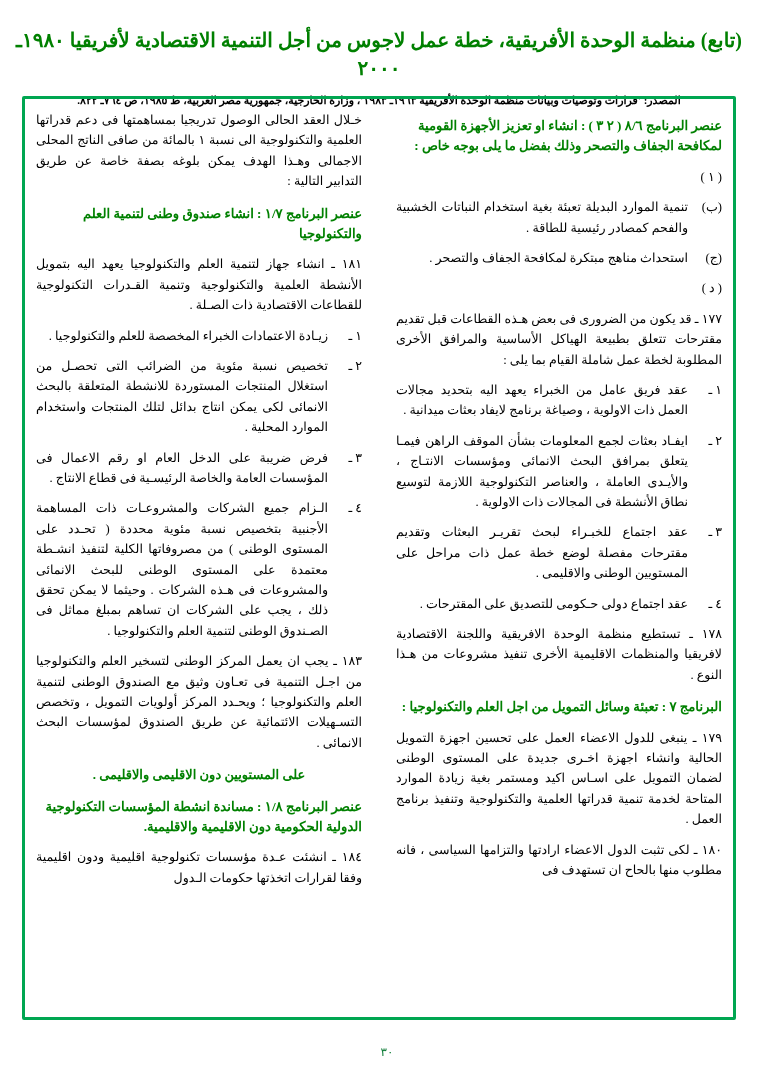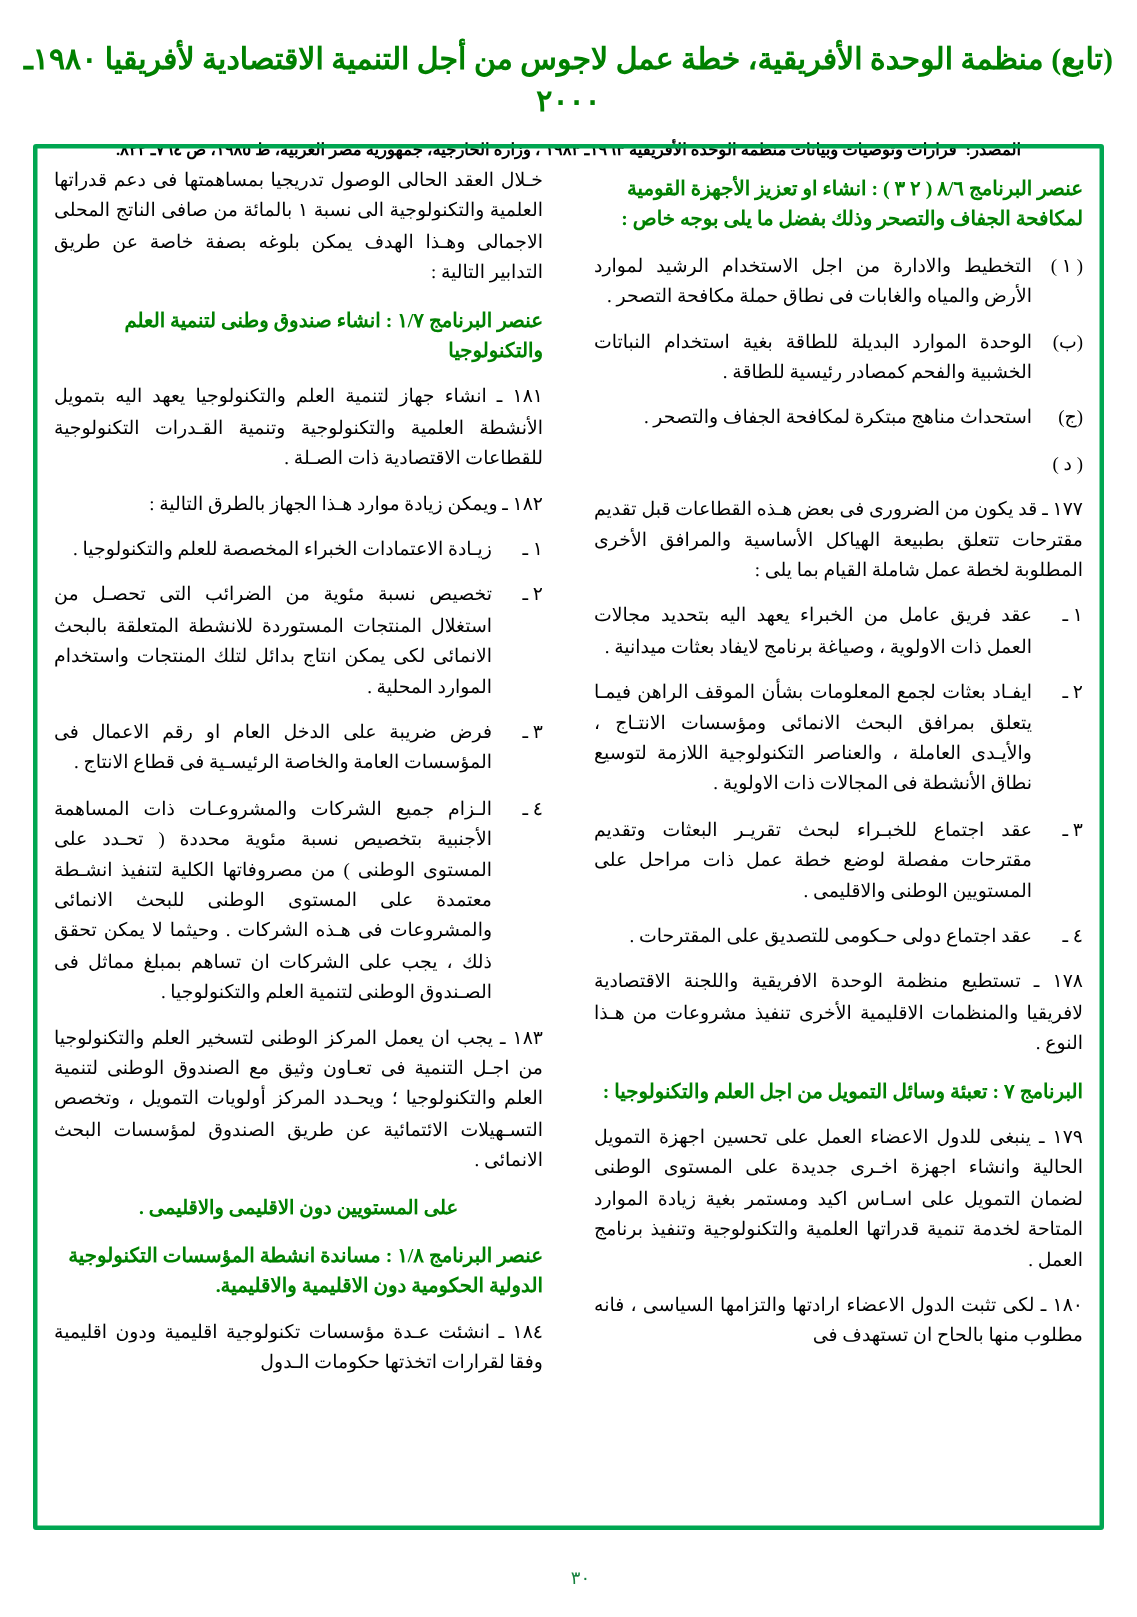--- a/index.html
+++ b/index.html
@@ -141,25 +141,24 @@
   <div class="frame"></div>
 
   <div class="columns">
 
     <div class="col right">
 
       <div class="heading first">عنصر البرنامج ٨/٦ ( ٢ ٣ ) : انشاء او تعزيز الأجهزة القومية لمكافحة الجفاف والتصحر وذلك بفضل ما يلى بوجه خاص :</div>
 
       <div class="numitem">
         <div class="marker">( ١ )</div>
-        <div class="body">التخطيط والادارة من اجل الاستخدام الرشيد لموارد الأرض والمياه والغابات فى نطاق حملة مكافحة التصحر .</div>
       </div>
       <div class="numitem">
         <div class="marker">(ب)</div>
-        <div class="body">الوحدة الموارد البديلة للطاقة بغية استخدام النباتات الخشبية والفحم كمصادر رئيسية للطاقة .</div>
+        <div class="body">تنمية الموارد البديلة تعبئة بغية استخدام النباتات الخشبية والفحم كمصادر رئيسية للطاقة .</div>
       </div>
       <div class="numitem">
         <div class="marker">(ج)</div>
         <div class="body">استحداث مناهج مبتكرة لمكافحة الجفاف والتصحر .</div>
       </div>
       <div class="numitem">
         <div class="marker">( د )</div>
       </div>
 
       <p class="para">١٧٧ ـ قد يكون من الضرورى فى بعض هـذه القطاعات قبل تقديم مقترحات تتعلق بطبيعة الهياكل الأساسية والمرافق الأخرى المطلوبة لخطة عمل شاملة القيام بما يلى :</p>
@@ -191,21 +190,20 @@
     </div>
 
     <div class="col left">
 
       <p class="para">خـلال العقد الحالى الوصول تدريجيا بمساهمتها فى دعم قدراتها العلمية والتكنولوجية الى نسبة ١ بالمائة من صافى الناتج المحلى الاجمالى وهـذا الهدف يمكن بلوغه بصفة خاصة عن طريق التدابير التالية :</p>
 
       <div class="heading">عنصر البرنامج ١/٧ : انشاء صندوق وطنى لتنمية العلم والتكنولوجيا</div>
 
       <p class="para">١٨١ ـ انشاء جهاز لتنمية العلم والتكنولوجيا يعهد اليه بتمويل الأنشطة العلمية والتكنولوجية وتنمية القـدرات التكنولوجية للقطاعات الاقتصادية ذات الصـلة .</p>
 
-      <p class="para">١٨٢ ـ ويمكن زيادة موارد هـذا الجهاز بالطرق التالية :</p>
 
       <div class="numitem">
         <div class="marker">١ ـ</div>
         <div class="body">زيـادة الاعتمادات الخبراء المخصصة للعلم والتكنولوجيا .</div>
       </div>
       <div class="numitem">
         <div class="marker">٢ ـ</div>
         <div class="body">تخصيص نسبة مئوية من الضرائب التى تحصـل من استغلال المنتجات المستوردة للانشطة المتعلقة بالبحث الانمائى لكى يمكن انتاج بدائل لتلك المنتجات واستخدام الموارد المحلية .</div>
       </div>
       <div class="numitem">

